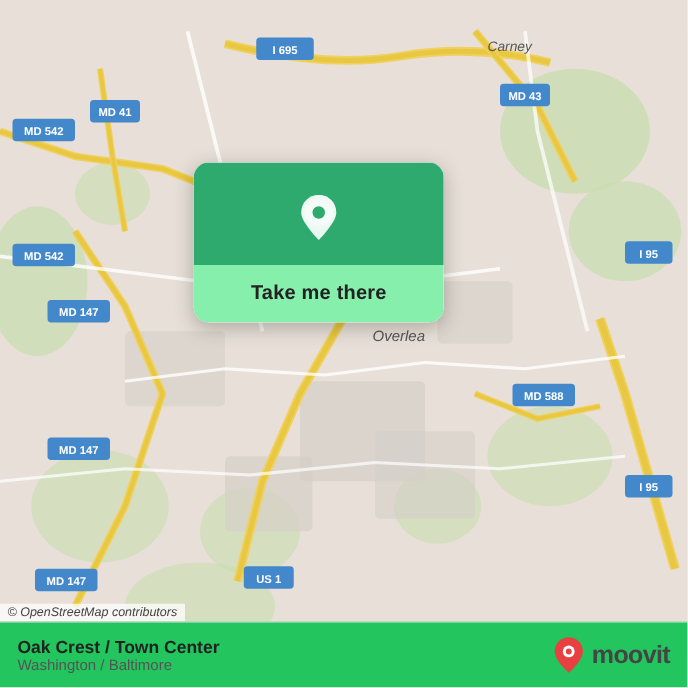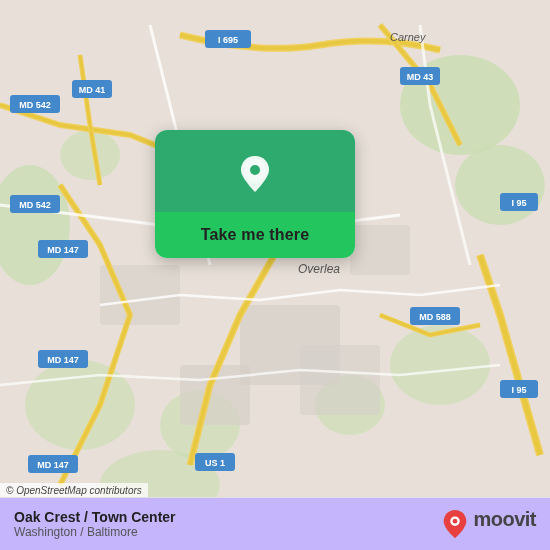--- a/index.html
+++ b/index.html
@@ -51,38 +51,38 @@
       padding: 22px 0 16px 0;
     }
 
     #location-pin-icon {
       width: 44px;
       height: 44px;
     }
 
     #card-button {
       width: 100%;
-      background: #22c55e;
+      background: #86efac;
       border: none;
       padding: 14px 10px;
       font-size: 16px;
       font-weight: 600;
       color: #222;
       cursor: pointer;
       text-align: center;
       letter-spacing: 0.01em;
     }
 
     
     #bottom-bar {
       position: absolute;
       bottom: 0;
       left: 0;
       width: 550px;
-      background: #c4b5fd;
+      background: #22c55e;
       padding: 10px 14px 10px 14px;
       display: flex;
       align-items: center;
       justify-content: space-between;
       border-top: 1px solid #e0e0e0;
     }
 
     #bottom-left {
       display: flex;
       flex-direction: column;
@@ -94,20 +94,21 @@
       color: #222;
     }
 
     #location-region {
       font-size: 12px;
       color: #555;
     }
 
     #moovit-logo {
       display: flex;
+      align-items: center;
       gap: 4px;
     }
 
     #moovit-pin {
       width: 28px;
       height: 32px;
     }
 
     #moovit-text {
       font-size: 20px;

